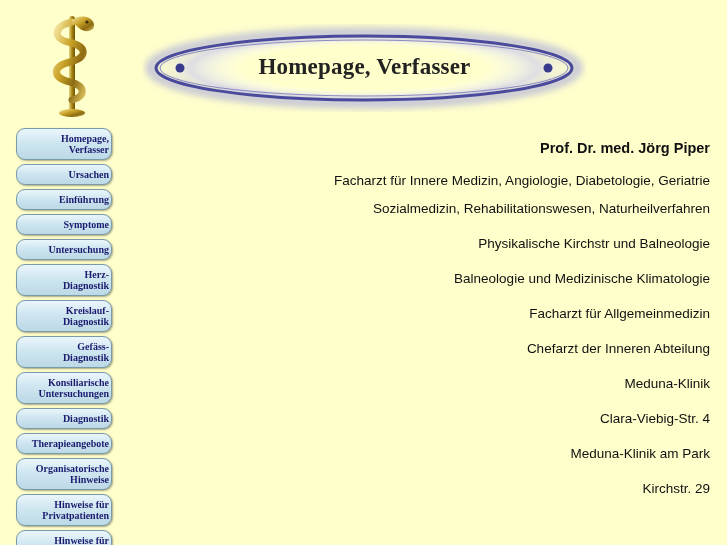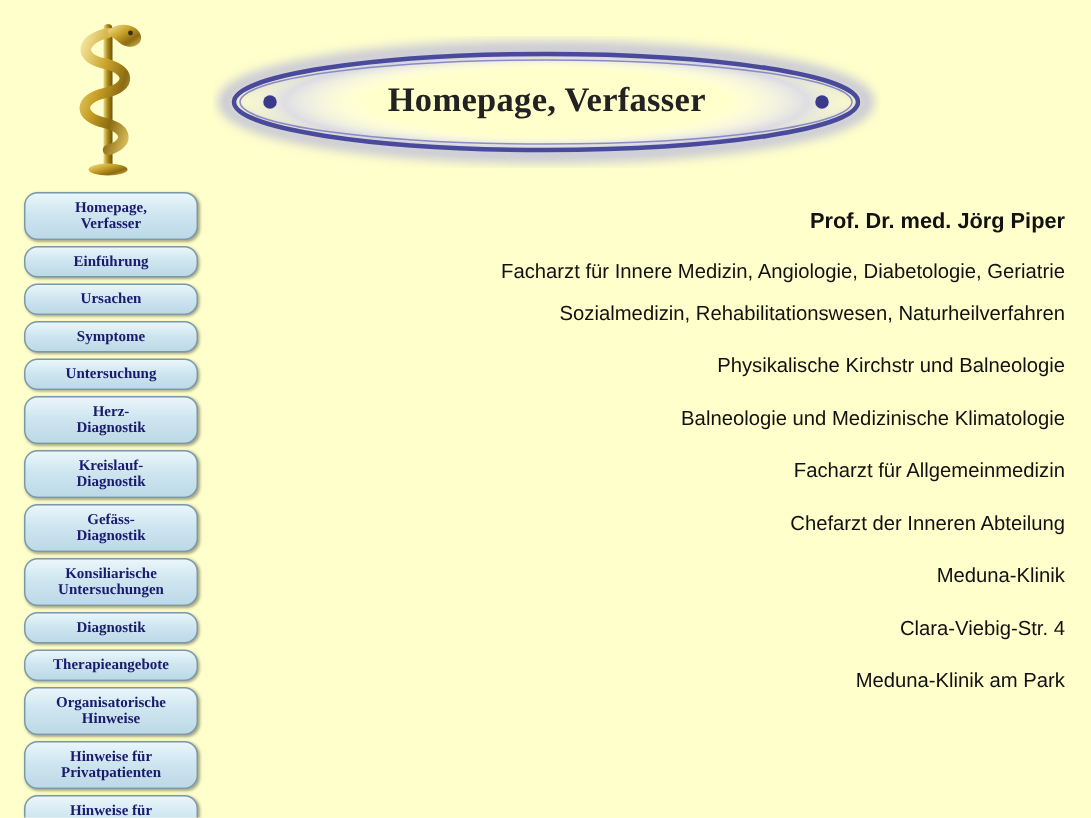--- a/index.html
+++ b/index.html
@@ -53,28 +53,28 @@
 
   
   #sidebar {
     position: absolute;
     left: 16px;
     top: 128px;
     width: 108px;
   }
   .nav-btn {
     position: relative;
-    width: 116px;
+    width: 96px;
     margin-bottom: 4px;
     background: #d8ecf4;
     border: 1px solid #7a9aa8;
     border-radius: 9px;
     box-shadow: 1px 1px 2px rgba(0,0,0,0.35);
     background-image: linear-gradient(to bottom, #eaf6fb 0%, #cfe6f0 45%, #bcd9e6 100%);
-    text-align: center;
+    text-align: right;
     font-family: "Liberation Serif", serif;
     font-size: 10px;
     font-weight: bold;
     color: #1a1a6e;
     line-height: 11px;
     padding: 4px 2px 4px 2px;
     box-sizing: border-box;
     cursor: pointer;
     white-space: pre-line;
   }
@@ -157,22 +157,22 @@
 
     <circle cx="38" cy="44" r="4.5" fill="#3a3a8c"></circle>
     <circle cx="406" cy="44" r="4.5" fill="#3a3a8c"></circle>
   </svg>
   <div id="banner-title">Homepage, Verfasser</div>
 </div>
 
 <div id="sidebar">
   <div class="nav-btn two-line">Homepage,
 Verfasser</div>
+  <div class="nav-btn">Ursachen</div>
   <div class="nav-btn">Einführung</div>
-  <div class="nav-btn">Ursachen</div>
   <div class="nav-btn">Symptome</div>
   <div class="nav-btn">Untersuchung</div>
   <div class="nav-btn two-line">Herz-
 Diagnostik</div>
   <div class="nav-btn two-line">Kreislauf-
 Diagnostik</div>
   <div class="nav-btn two-line">Gefäss-
 Diagnostik</div>
   <div class="nav-btn two-line">Konsiliarische
 Untersuchungen</div>
@@ -191,13 +191,14 @@
   <p class="c-line name">Prof. Dr. med. Jörg Piper</p>
   <p class="c-line">Facharzt für Innere Medizin, Angiologie, Diabetologie, Geriatrie</p>
   <p class="c-line">Sozialmedizin, Rehabilitationswesen, Naturheilverfahren</p>
   <p class="c-line gap-before">Physikalische Kirchstr und Balneologie</p>
   <p class="c-line gap-before">Balneologie und Medizinische Klimatologie</p>
   <p class="c-line gap-before">Facharzt für Allgemeinmedizin</p>
   <p class="c-line gap-before">Chefarzt der Inneren Abteilung</p>
   <p class="c-line gap-before">Meduna-Klinik</p>
   <p class="c-line gap-before">Clara-Viebig-Str. 4</p>
   <p class="c-line gap-before">Meduna-Klinik am Park</p>
+  <p class="c-line gap-before">Kirchstr. 29</p>
 </div>
 
 </body></html>

